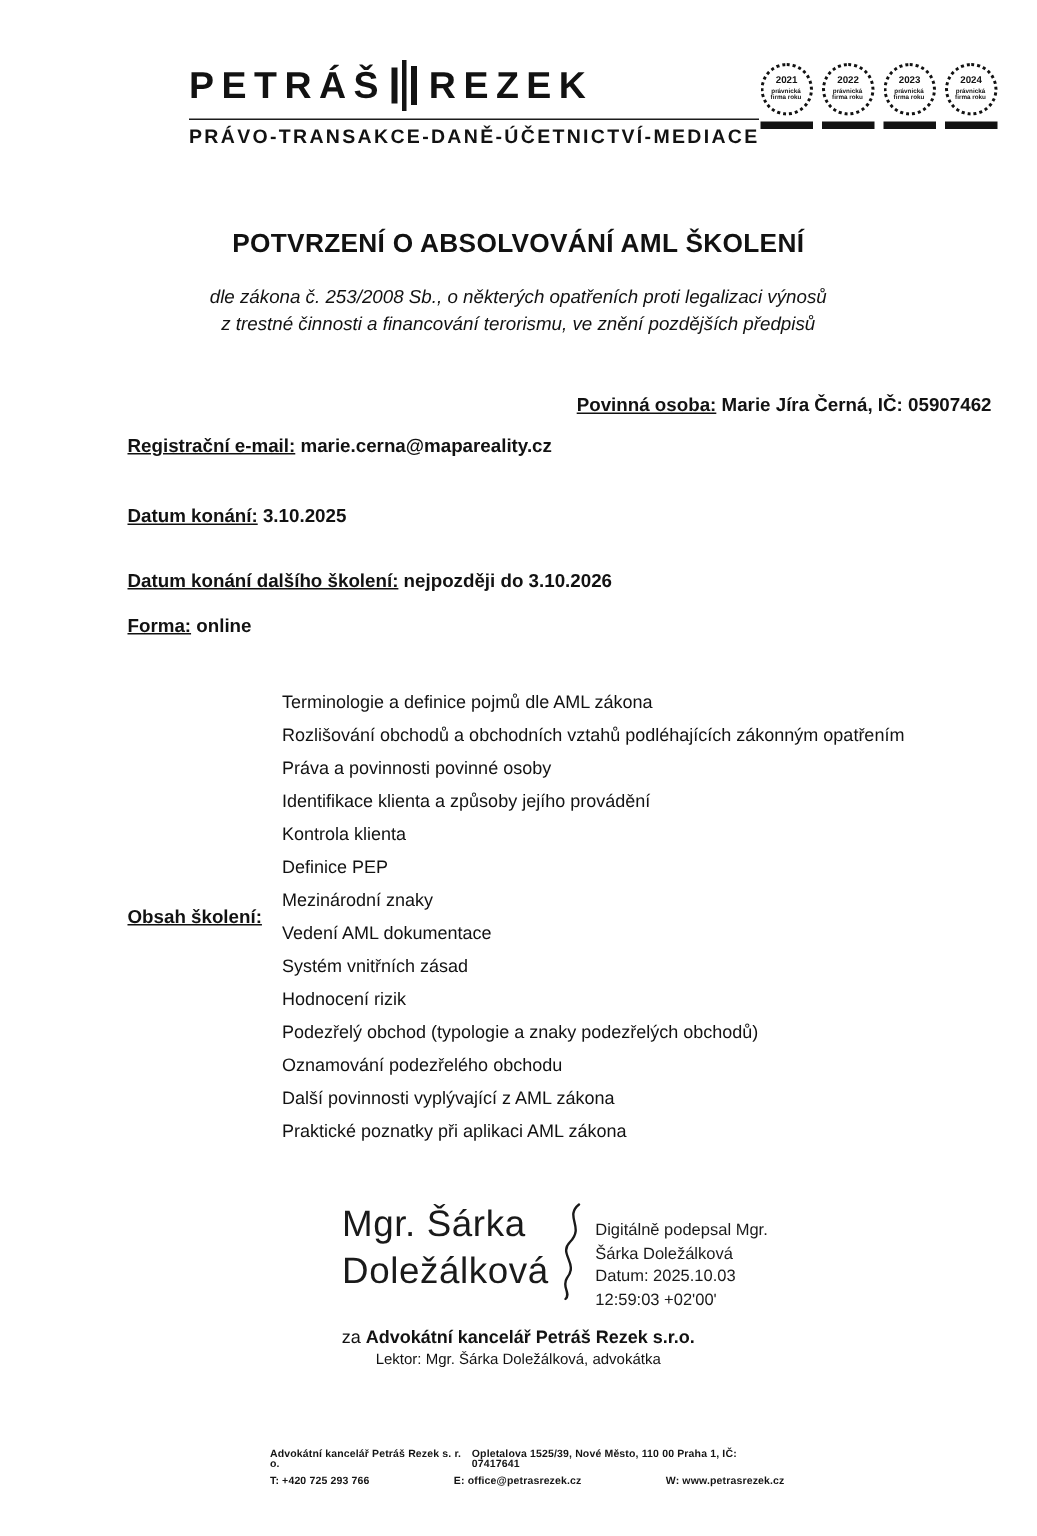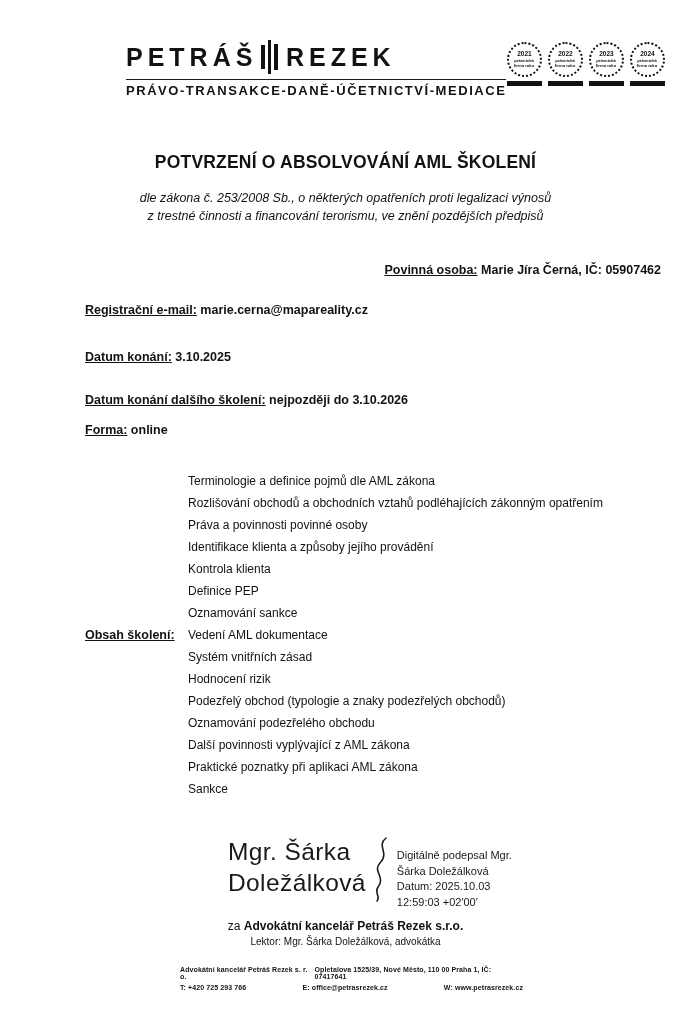--- a/index.html
+++ b/index.html
@@ -40,21 +40,21 @@
 
   
   .title { margin-top:54px; text-align:center; font-size:17.5px; font-weight:700; letter-spacing:.2px; }
   .subtitle { margin-top:17px; text-align:center; font-style:italic; font-size:12.5px; line-height:17.5px; }
 
   
   .fields { padding-left:85px; padding-right:30px; font-size:12.5px; font-weight:700; }
   .field-row { line-height:16px; }
   .field-label { text-decoration:underline; }
   .f1 { margin-top:37px;text-align:right; }
-  .f2 { margin-top:24px; }
+  .f2 { margin-top:11px; }
   .f3 { margin-top:31px; }
   .f4 { margin-top:27px; }
   .f5 { margin-top:14px; }
 
   
   .content-row { display:flex; align-items:center; padding-left:85px; margin-top:32px; }
   .content-label { flex:none; width:103px; font-size:12.5px; font-weight:700; text-decoration:underline; line-height:16px; }
   .content-list { font-size:12px; line-height:22px; font-weight:400; }
   .content-item { white-space:nowrap; }
 
@@ -155,29 +155,28 @@
 
   <div class="content-row">
     <div class="content-label">Obsah školení:</div>
     <div class="content-list">
       <div class="content-item">Terminologie a definice pojmů dle AML zákona</div>
       <div class="content-item">Rozlišování obchodů a obchodních vztahů podléhajících zákonným opatřením</div>
       <div class="content-item">Práva a povinnosti povinné osoby</div>
       <div class="content-item">Identifikace klienta a způsoby jejího provádění</div>
       <div class="content-item">Kontrola klienta</div>
       <div class="content-item">Definice PEP</div>
-      <div class="content-item">Oznamování sankce</div>
+      <div class="content-item">Mezinárodní znaky</div>
       <div class="content-item">Vedení AML dokumentace</div>
       <div class="content-item">Systém vnitřních zásad</div>
       <div class="content-item">Hodnocení rizik</div>
       <div class="content-item">Podezřelý obchod (typologie a znaky podezřelých obchodů)</div>
       <div class="content-item">Oznamování podezřelého obchodu</div>
       <div class="content-item">Další povinnosti vyplývající z AML zákona</div>
       <div class="content-item">Praktické poznatky při aplikaci AML zákona</div>
-      <div class="content-item">Sankce</div>
     </div>
   </div>
 
   <div class="signature">
     <div class="sig-name">
       <span>Mgr. Šárka</span><br>
       <span>Doležálková</span>
     </div>
     <svg class="sig-squiggle" width="26" height="66" viewBox="0 0 26 66">
       <path d="M18,2 C8,10 22,17 12,27 C4,35 18,41 10,51 C6,57 13,61 9,65" fill="none" stroke="#1a1a1a" stroke-width="1.6" stroke-linecap="round"></path>

